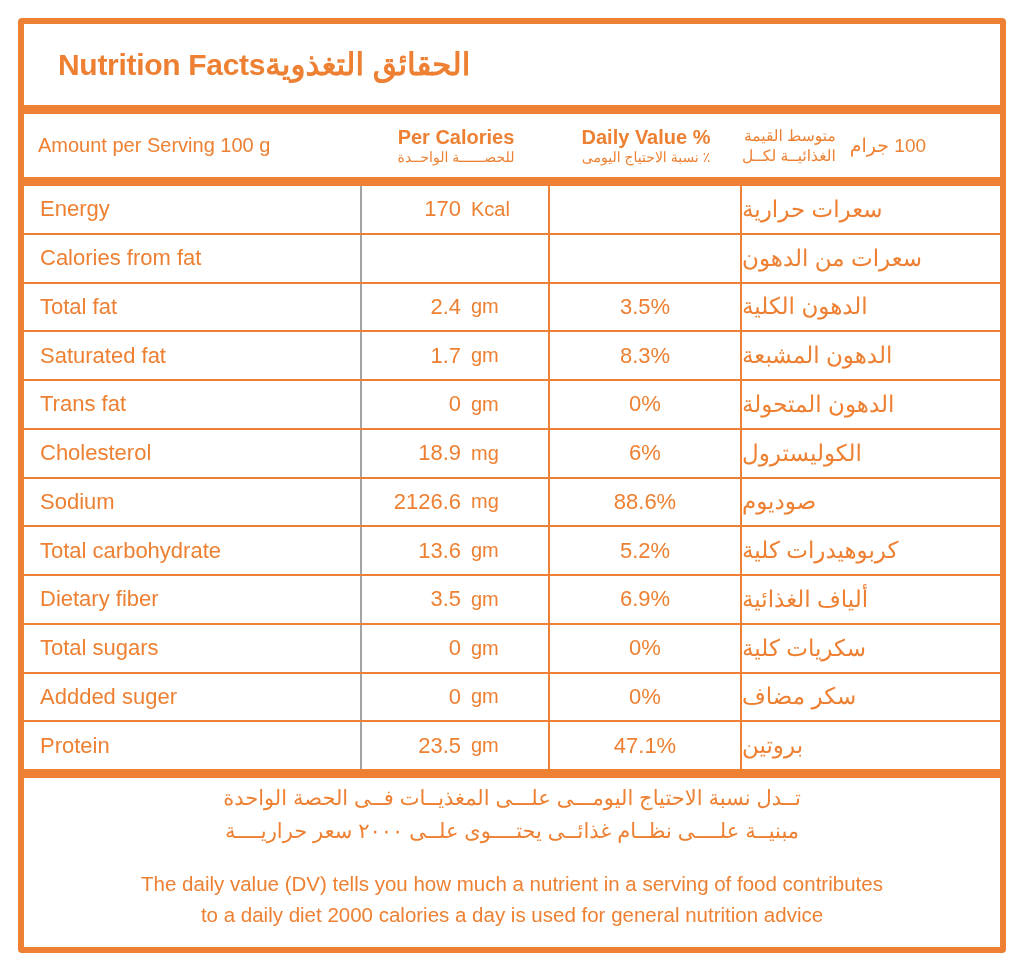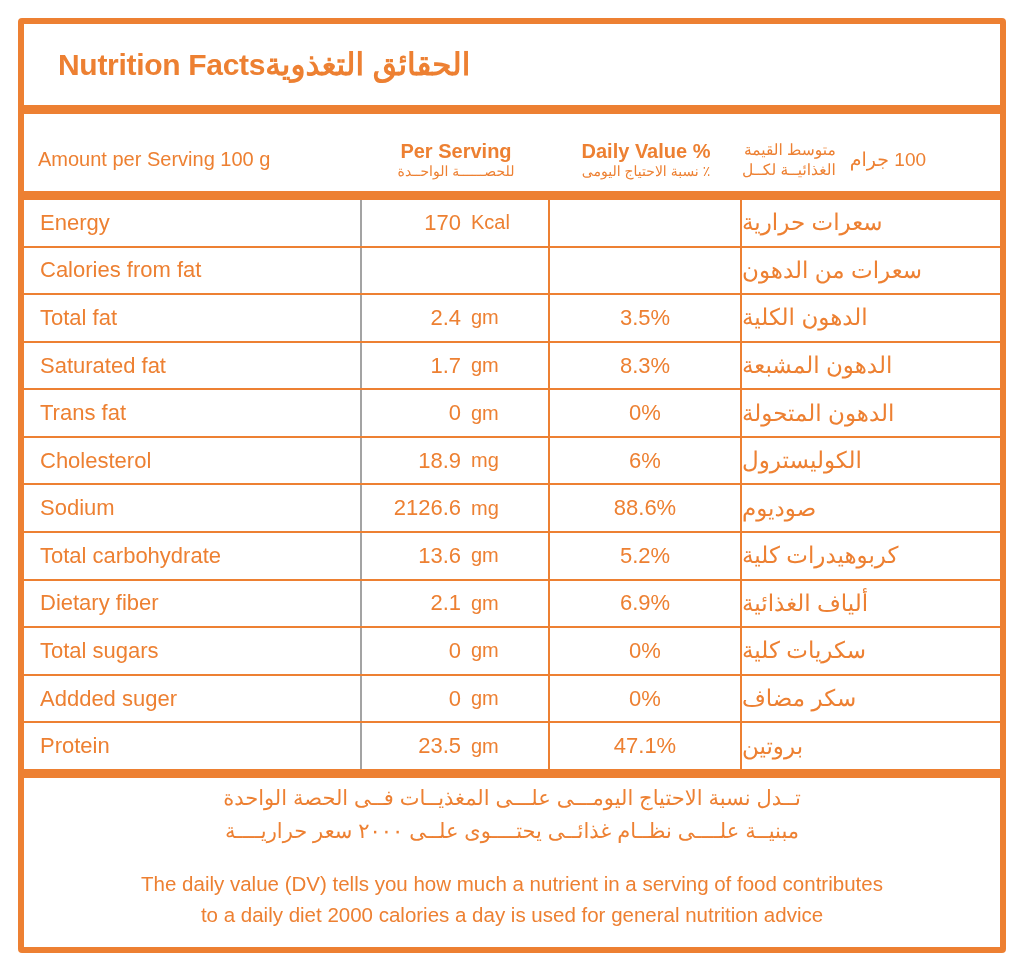--- a/index.html
+++ b/index.html
@@ -54,21 +54,20 @@
     direction: rtl;
     white-space: nowrap;
   }
   
   .subheader {
     flex: 0 0 72px;
     display: flex;
     align-items: center;
     border-bottom: 9px solid #ED8032;
     box-sizing: border-box;
-    margin-top: 14px;
   }
   .col-name { width: 338px; padding-left: 14px; box-sizing: border-box; }
   .col-serv { width: 188px; text-align: center; box-sizing: border-box; }
   .col-dv   { width: 192px; text-align: center; box-sizing: border-box; }
   .col-ar   { flex: 1; text-align: right; padding-right: 16px; box-sizing: border-box; direction: rtl; }
 
   .subheader .col-name { font-size: 20px; }
   .sub-two {
     display: flex;
     flex-direction: column;
@@ -162,21 +161,21 @@
 
   <div class="header">
     <div class="title-en">Nutrition Facts</div>
     <div class="title-ar">الحقائق التغذوية</div>
   </div>
 
   <div class="subheader">
     <div class="col-name">Amount per Serving  100 g</div>
     <div class="col-serv">
       <div class="sub-two">
-        <span class="en">Per Serving</span>
+        <span class="en">Per Calories</span>
         <span class="ar">للحصــــــة الواحــدة</span>
       </div>
     </div>
     <div class="col-dv">
       <div class="sub-two">
         <span class="en">Daily Value %</span>
         <span class="ar">٪ نسبة الاحتياج اليومى</span>
       </div>
     </div>
     <div class="col-ar">
@@ -268,21 +267,21 @@
         <span class="val">13.6</span>
         <span class="unit">gm</span>
       </div>
       <div class="col-dv">5.2%</div>
       <div class="col-ar">كربوهيدرات كلية</div>
     </div>
 
     <div class="row">
       <div class="col-name">Dietary fiber</div>
       <div class="col-serv">
-        <span class="val">2.1</span>
+        <span class="val">3.5</span>
         <span class="unit">gm</span>
       </div>
       <div class="col-dv">6.9%</div>
       <div class="col-ar">ألياف الغذائية</div>
     </div>
 
     <div class="row">
       <div class="col-name">Total sugars</div>
       <div class="col-serv">
         <span class="val">0</span>

